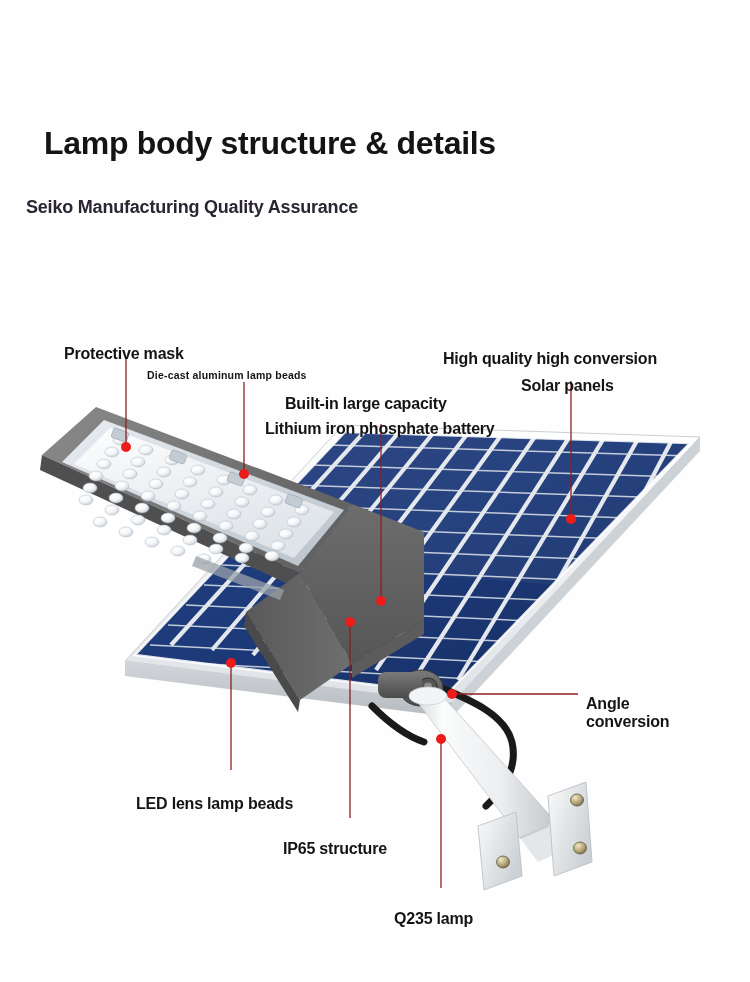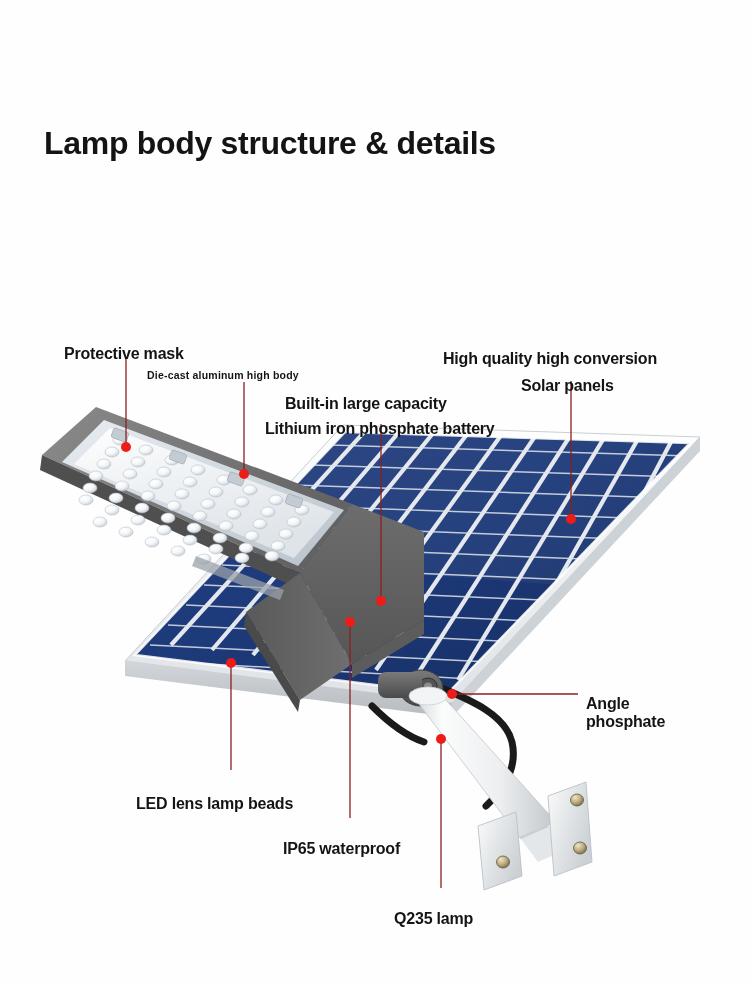--- a/index.html
+++ b/index.html
@@ -296,28 +296,29 @@
         <circle cx="571" cy="519" r="5" fill="#ee1c18"></circle>
         <circle cx="231" cy="663" r="5" fill="#ee1c18"></circle>
         <circle cx="350" cy="622" r="5" fill="#ee1c18"></circle>
         <circle cx="441" cy="739" r="5" fill="#ee1c18"></circle>
         <circle cx="452" cy="694" r="5" fill="#ee1c18"></circle>
       </g>
   </svg>
 
   <div class="title">Lamp body structure &amp; details</div>
 
+  <div class="subtitle">Seiko Manufacturing Quality Assurance</div>
 
   <div id="callout-layer">
       <div class="lbl lg" style="left: 64px; top: 336px;">Protective mask</div>
-      <div class="lbl sm" style="left: 147px; top: 369px;">Die-cast aluminum high body</div>
+      <div class="lbl sm" style="left: 147px; top: 369px;">Die-cast aluminum lamp beads</div>
       <div class="lbl lg" style="left: 285px; top: 386px;">Built-in large capacity</div>
       <div class="lbl lg" style="left: 265px; top: 411px;">Lithium iron phosphate battery</div>
       <div class="lbl lg" style="left: 443px; top: 341px;">High quality high conversion</div>
       <div class="lbl lg" style="left: 521px; top: 368px;">Solar panels</div>
       <div class="lbl lg" style="left: 586px; top: 686px;">Angle</div>
-      <div class="lbl lg" style="left: 586px; top: 704px;">phosphate</div>
+      <div class="lbl lg" style="left: 586px; top: 704px;">conversion</div>
       <div class="lbl lg" style="left: 136px; top: 786px;">LED lens lamp beads</div>
-      <div class="lbl lg" style="left: 283px; top: 831px;">IP65 waterproof</div>
+      <div class="lbl lg" style="left: 283px; top: 831px;">IP65 structure</div>
       <div class="lbl lg" style="left: 394px; top: 901px;">Q235 lamp</div>
     </div>
 
 </div>
 
 </body></html>

